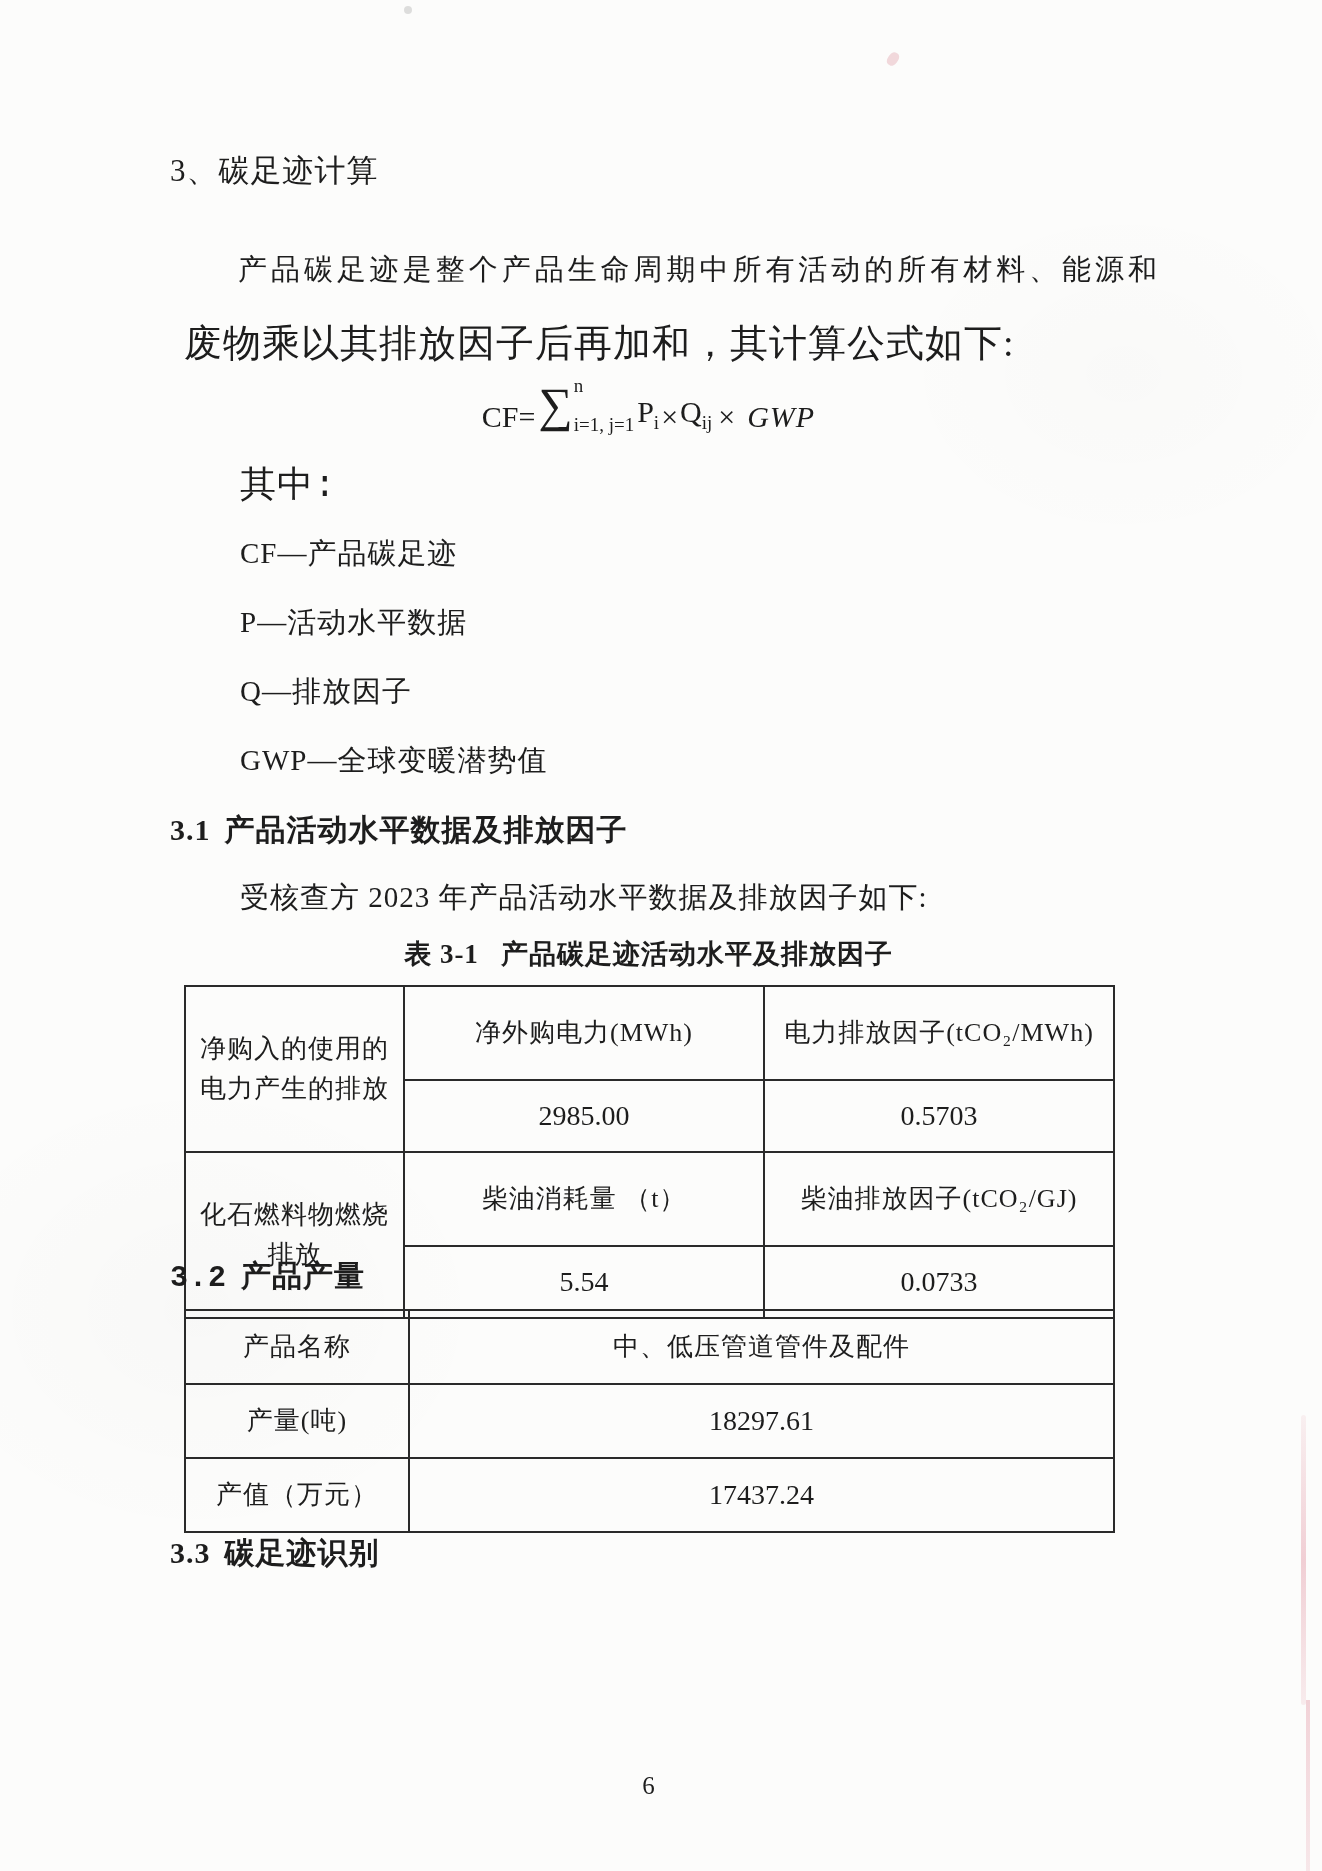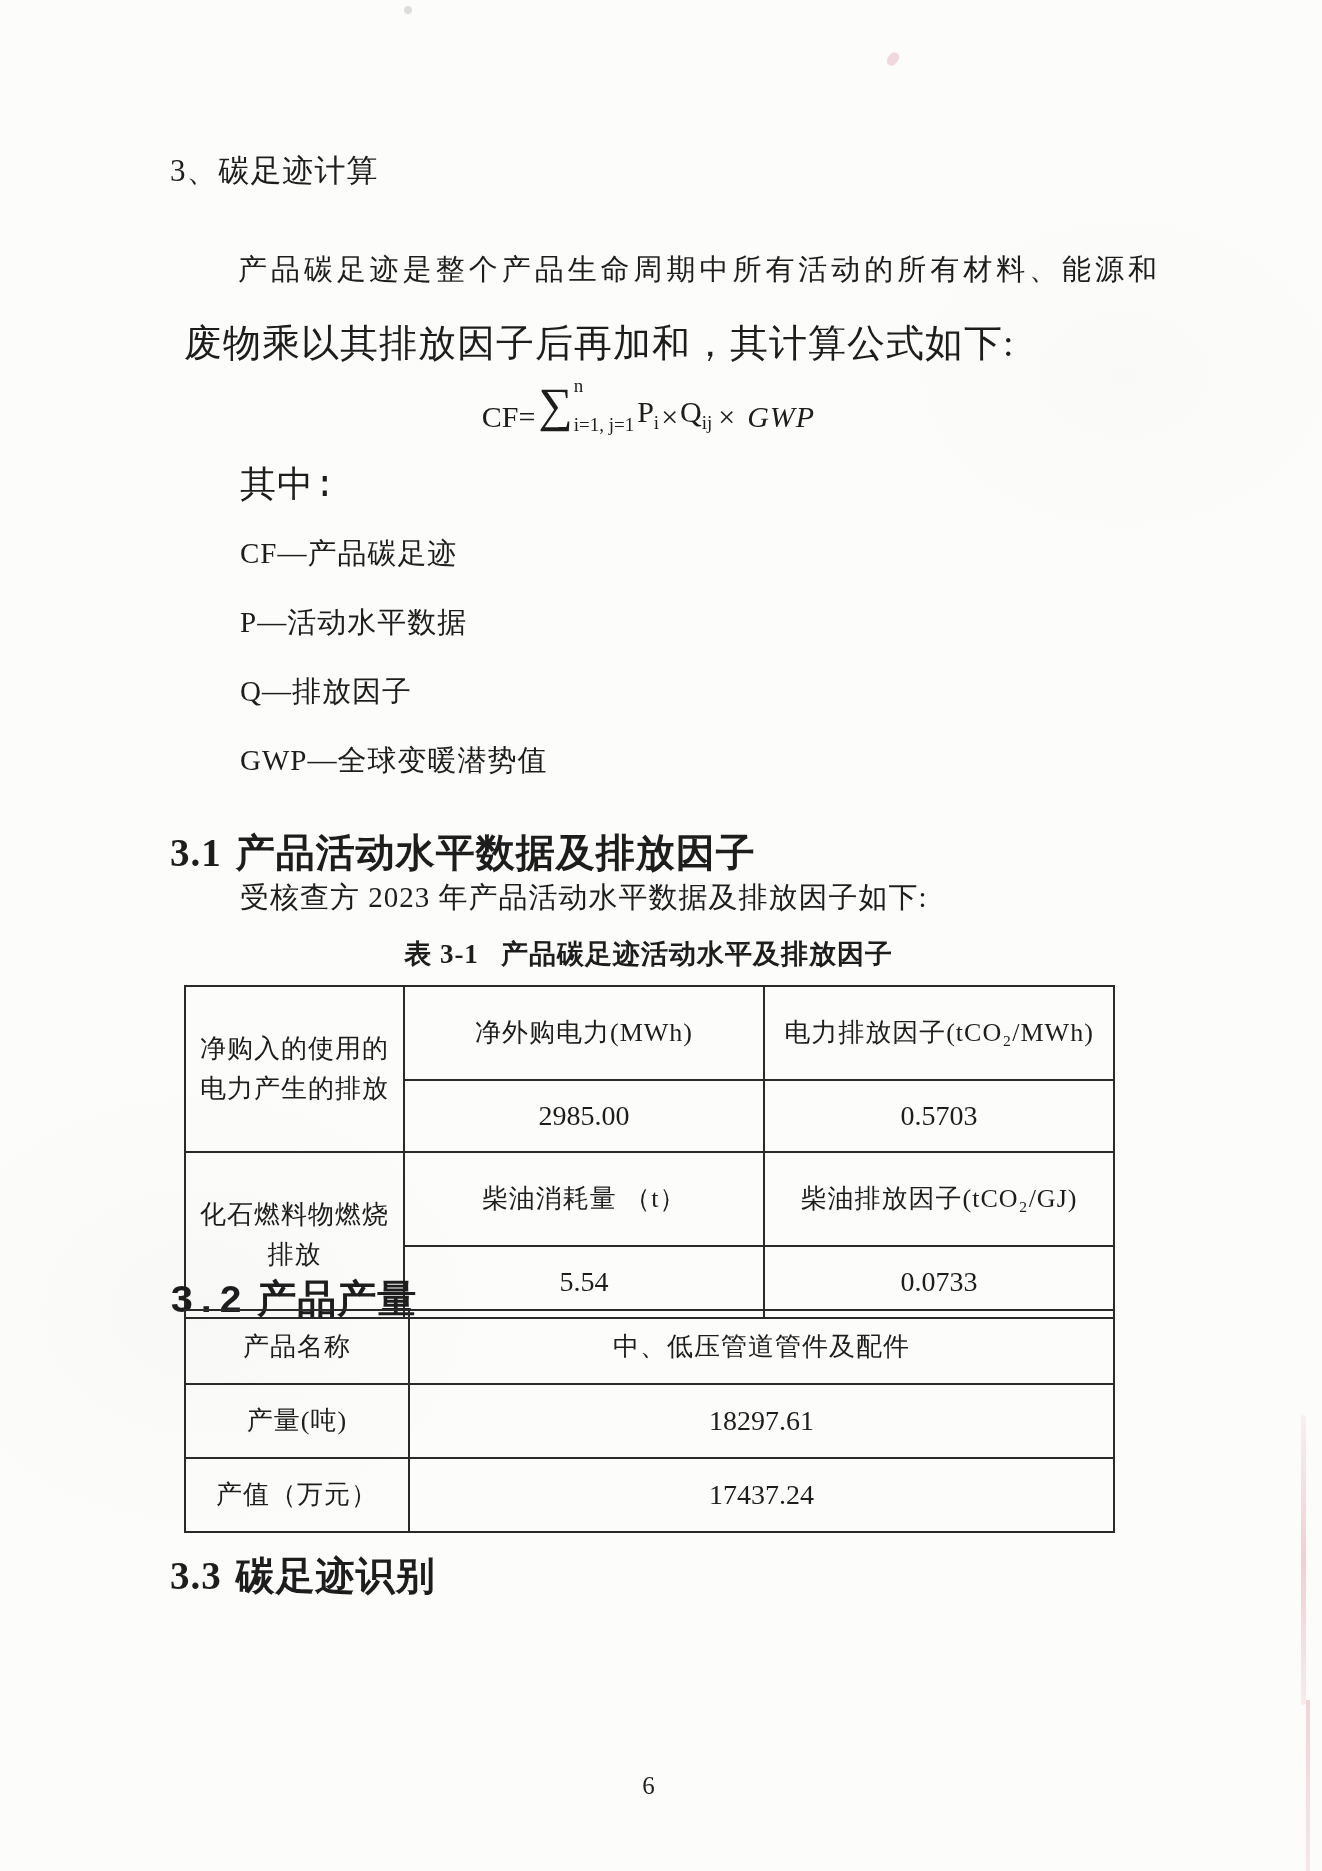--- a/index.html
+++ b/index.html
@@ -17,21 +17,21 @@
       radial-gradient(ellipse 400px 300px at 85% 20%, rgba(0,0,0,0.012), transparent 60%),
       radial-gradient(ellipse 500px 400px at 15% 70%, rgba(0,0,0,0.015), transparent 60%),
       var(--paper);
     font-family:"Liberation Serif", serif;
     color:var(--ink);
     overflow:hidden;
   }
   .abs{position:absolute;}
 
   .h-main{left:170px;top:150px;font-size:31px;font-weight:normal;letter-spacing:1px;}
-  .h-sec{font-size:39px;font-weight:bold;letter-spacing:1px;margin-top:16px;}
+  .h-sec{font-size:30px;font-weight:bold;letter-spacing:1px;}
   .h-sec .sec-num{font-weight:bold;margin-right:14px;}
   .s31{left:170px;top:810px;}
   .s32{left:170px;top:1256px;font-family:Liberation Mono, monospace;}
   .s33{left:170px;top:1533px;}
 
   .para-l1{left:238px;top:250px;width:920px;font-size:29px;letter-spacing:1px;
            text-align:justify;text-align-last:justify;white-space:nowrap;overflow:hidden;}
   .para-l2{left:170px;top:318px;font-size:38px;letter-spacing:1px;margin-left:14px;}
 
   .formula{left:184px;top:376px;width:929px;text-align:center;font-size:30px;

